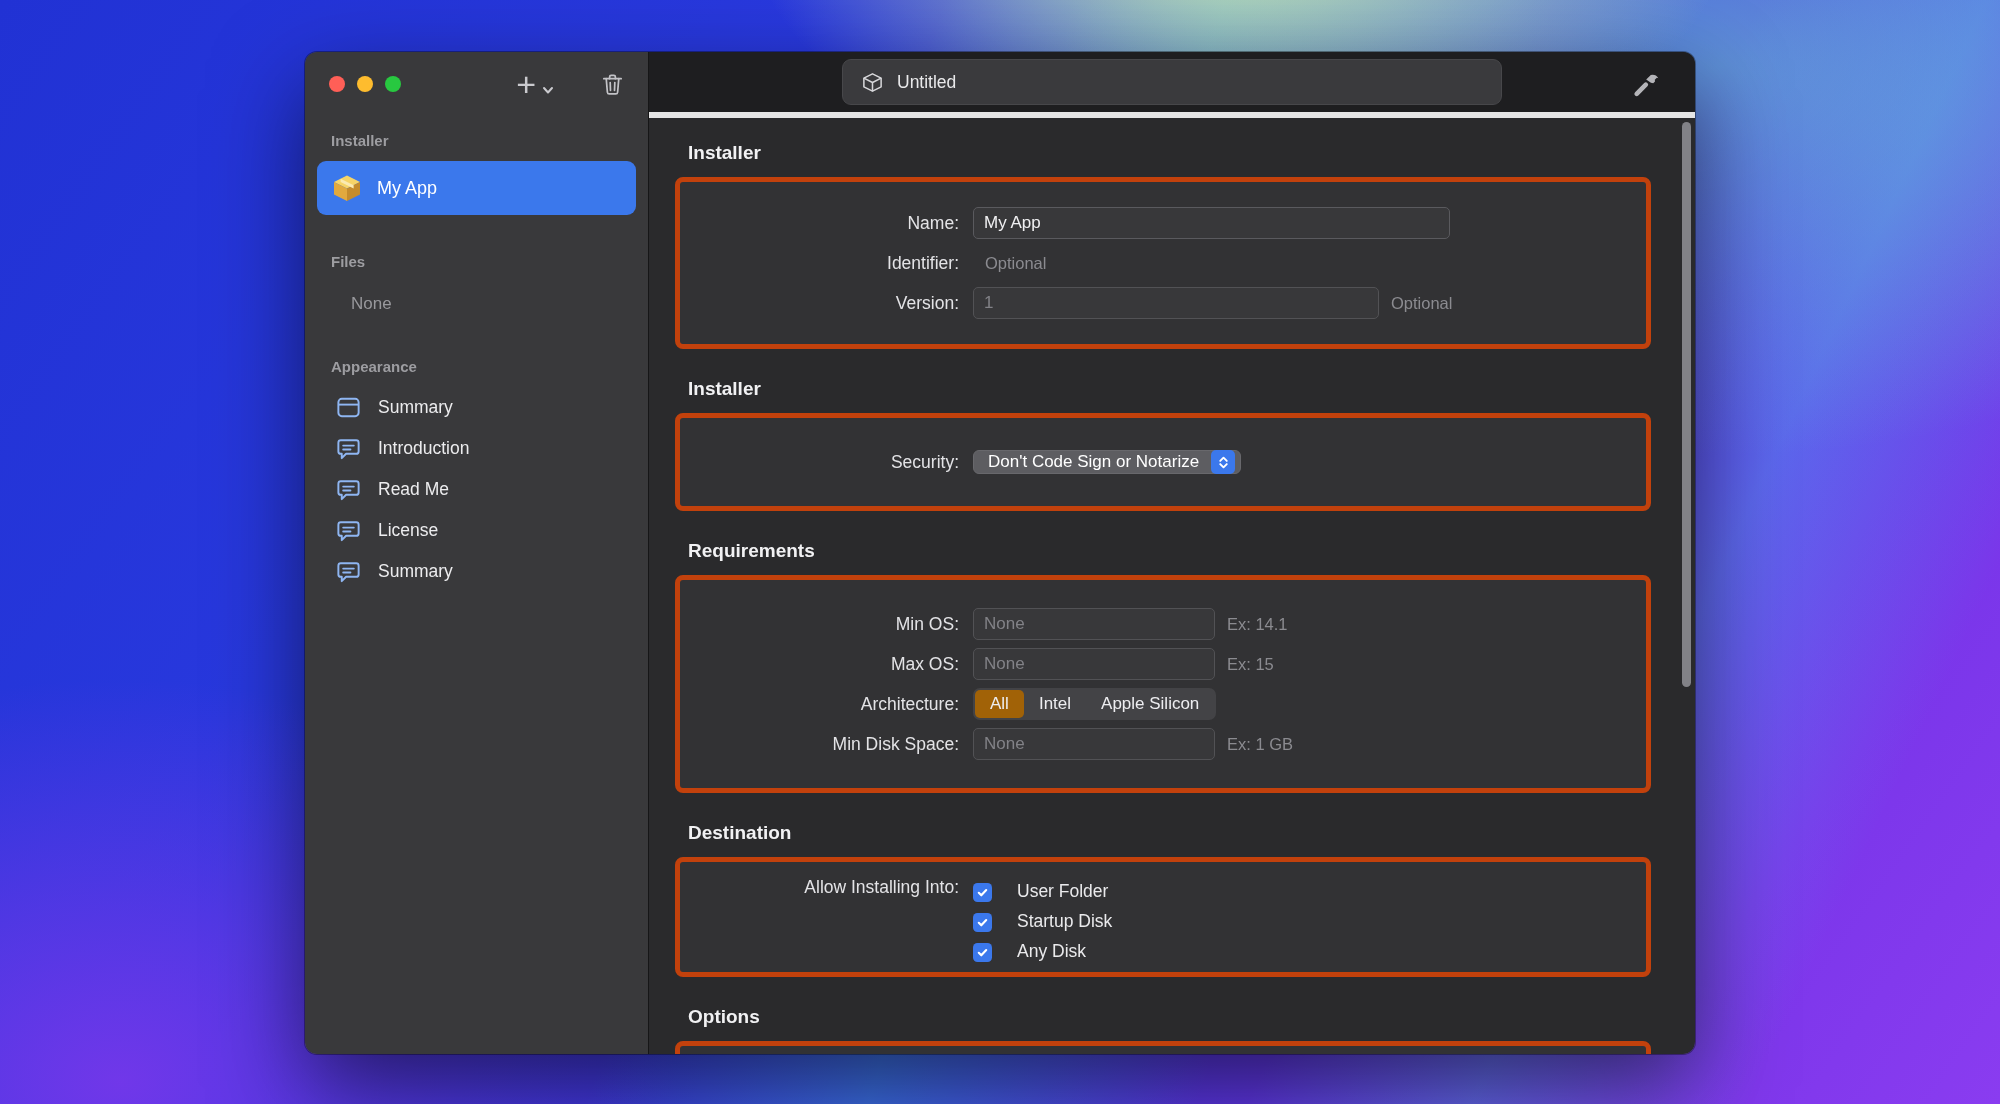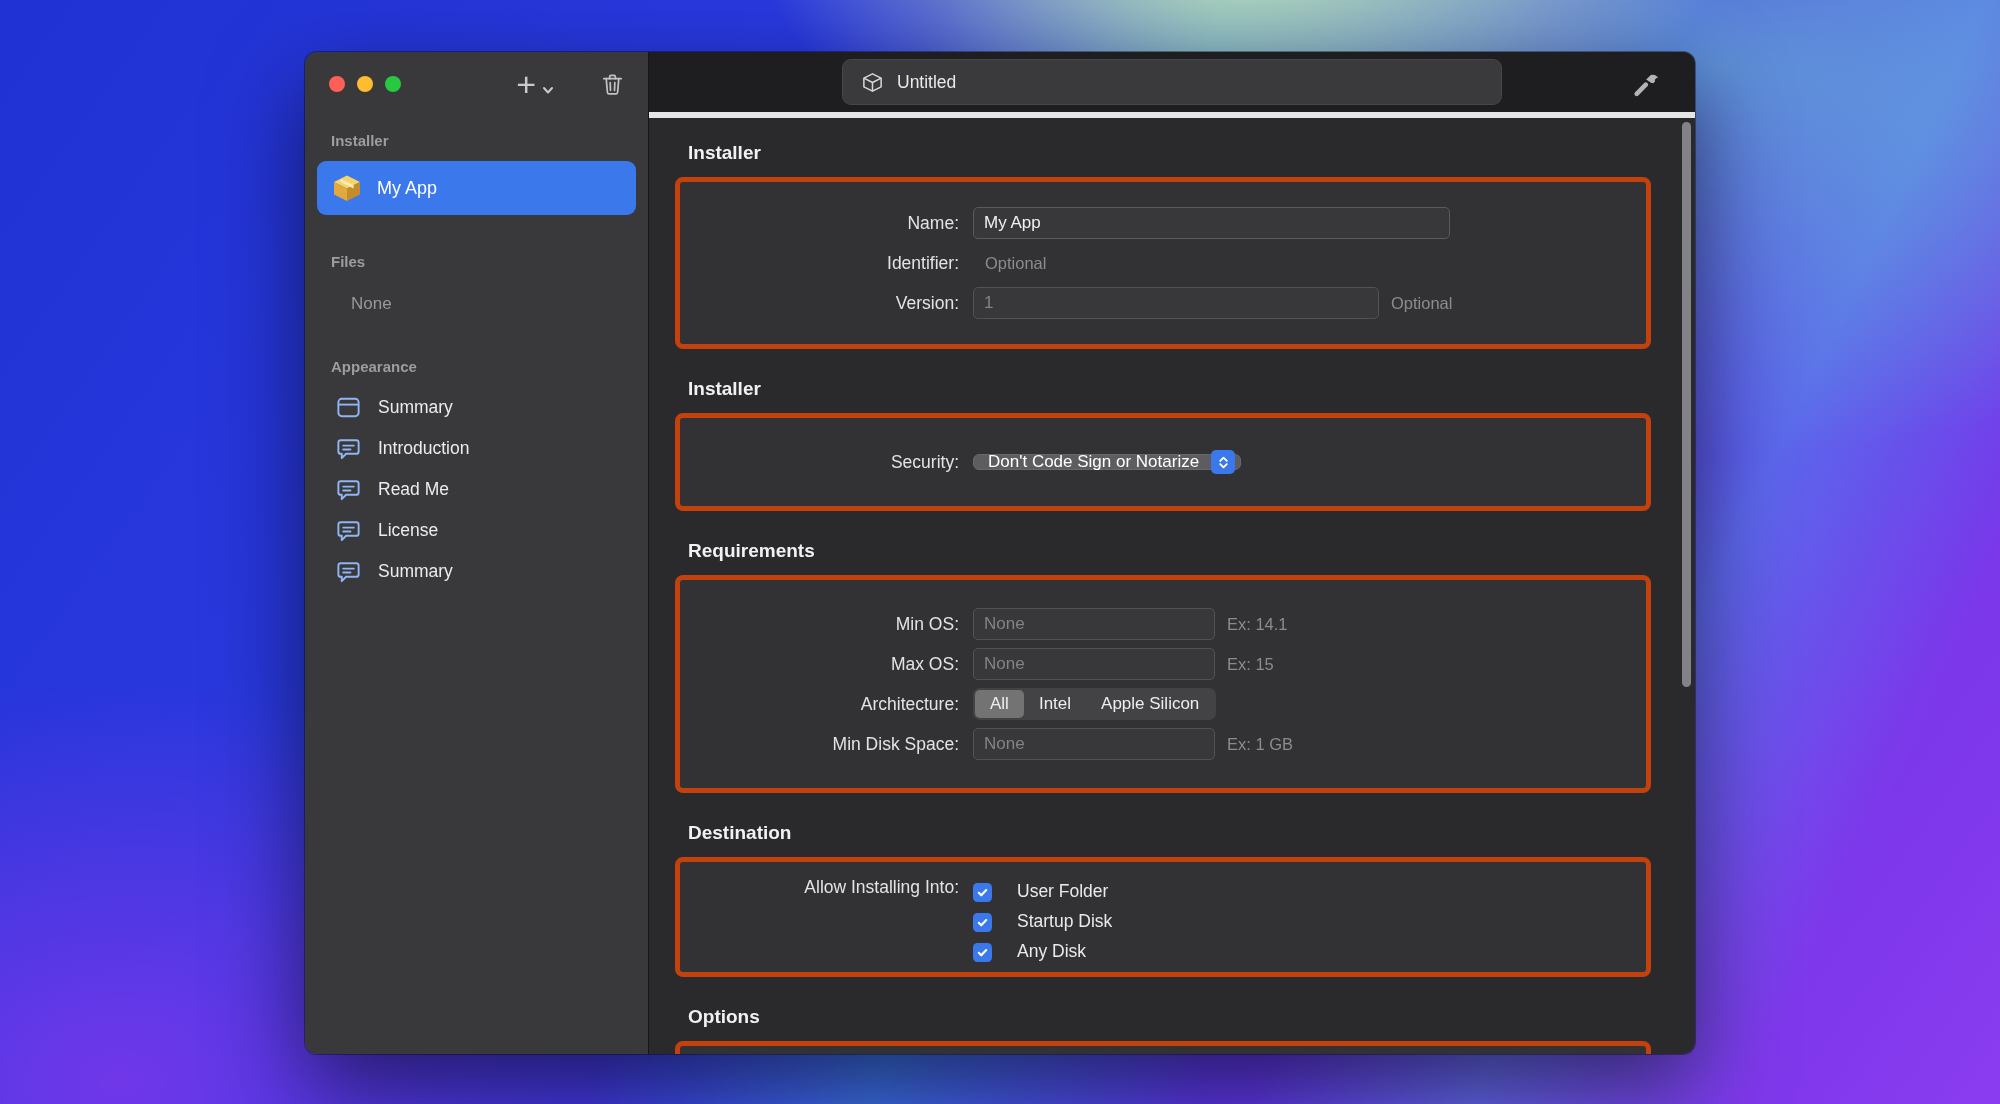--- a/index.html
+++ b/index.html
@@ -75,29 +75,29 @@
     padding: 0 10px; color: #f0f0f2; font-size: 17px; outline: none;
     font-family: "Liberation Sans", "DejaVu Sans", sans-serif;
   }
   .text-input::placeholder { color: #828287; opacity: 1; }
   .w-name { width: 477px; border-color: #5a5a5e; }
   .w-id { width: 406px; }
   .w-req { width: 242px; }
   .hint { color: #8b8b90; font-size: 16.5px; margin-left: 12px; }
 
   .popup-btn {
-    height: 16px; display: inline-flex; align-items: center; gap: 12px;
+    height: 24px; display: inline-flex; align-items: center; gap: 12px;
     background: #5d5d61; border: 1px solid #68686c; border-radius: 6px; padding: 0 5px 0 14px;
     color: #ffffff; font-size: 17px; font-weight: 500;
   }
   .popup-cap { width: 24px; height: 24px; border-radius: 5px; background: #3b78ec; display: flex; align-items: center; justify-content: center; }
 
   .seg-control { display: inline-flex; background: #434346; border-radius: 7px; padding: 2px; }
   .seg { height: 28px; line-height: 28px; padding: 0 15px; font-size: 17px; color: #ededf0; border-radius: 5px; }
-  .seg.selected { background: #737373; }
+  .seg.selected { background: #a16207; }
 
   .check-stack { display: flex; flex-direction: column; }
   .check-row { display: flex; align-items: flex-end; gap: 25px; height: 30px; }
   .checkbox { width: 19px; height: 19px; border-radius: 4.5px; background: #3b78ec; display: flex; align-items: center; justify-content: center; }
   .check-label { color: #eaeaec; font-size: 17.5px; }
 
   .scroll-thumb { position: absolute; right: 4px; top: 70px; width: 9px; height: 565px; border-radius: 5px; background: #828287; }
 </style>
 </head>
 <body>

